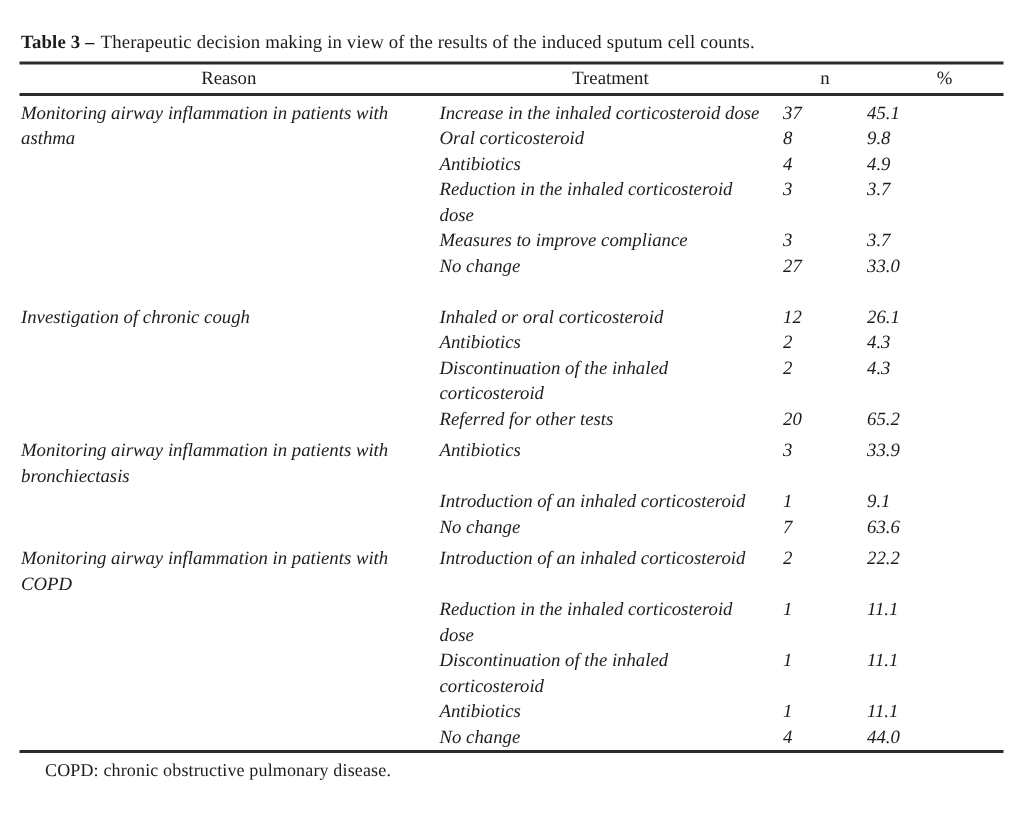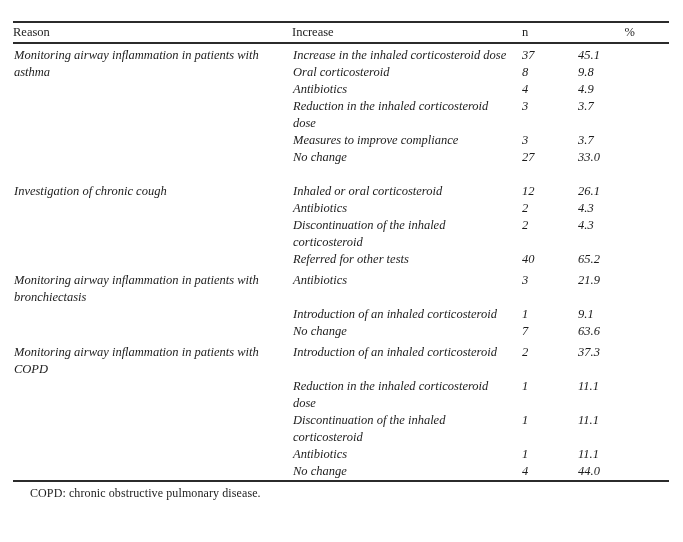--- a/index.html
+++ b/index.html
@@ -37,21 +37,21 @@
   col.c-reason   { width: 279px; }
   col.c-treat    { width: 230px; }
   col.c-n        { width: 56px;  }
   col.c-pct      { width: 91px;  }
   th {
     font-weight: normal;
     font-size: 12.5px;
     line-height: 16px;
     padding: 1px 0 2px 0;
     border-bottom: 2px solid #2b2b2b;
-    text-align: left;
+    text-align: center;
   }
   th.pct-head {
     text-align: right;
     padding-right: 34px;
   }
   td {
     font-size: 12.5px;
     line-height: 17px;
     vertical-align: top;
     padding: 0;
@@ -73,32 +73,33 @@
     padding: 4px 0 0 1px;
     letter-spacing: 0.1px;
     margin-left: 16px;
   }
 </style>
 </head>
 <body>
 
 <div class="sheet">
 
+  <p class="table-title"><span class="title-label">Table 3 –</span><span>Therapeutic decision making in view of the results of the induced sputum cell counts.</span></p>
 
   <table class="results">
     <colgroup>
       <col class="c-reason">
         <col class="c-treat">
         <col class="c-n">
         <col class="c-pct">
     </colgroup>
     <thead>
       <tr>
         <th>Reason</th>
-        <th>Increase</th>
+        <th>Treatment</th>
         <th>n</th>
         <th class="pct-head">%</th>
       </tr>
     </thead>
     <tbody>
 
       <tr class="first-body">
         <td class="reason-cell" rowspan="6">Monitoring airway inflammation in patients with
 asthma</td>
         <td class="treatment-cell">Increase in the inhaled corticosteroid dose</td>
@@ -148,48 +149,48 @@
         <td class="pct-cell">4.3</td>
       </tr>
       <tr>
         <td class="treatment-cell">Discontinuation of the inhaled
 corticosteroid</td>
         <td class="n-cell">2</td>
         <td class="pct-cell">4.3</td>
       </tr>
       <tr>
         <td class="treatment-cell">Referred for other tests</td>
-        <td class="n-cell">40</td>
+        <td class="n-cell">20</td>
         <td class="pct-cell">65.2</td>
       </tr>
 
       <tr class="gstart">
         <td class="reason-cell" rowspan="3">Monitoring airway inflammation in patients with
 bronchiectasis</td>
         <td class="treatment-cell tall">Antibiotics</td>
         <td class="n-cell">3</td>
-        <td class="pct-cell">21.9</td>
+        <td class="pct-cell">33.9</td>
       </tr>
       <tr>
         <td class="treatment-cell">Introduction of an inhaled corticosteroid</td>
         <td class="n-cell">1</td>
         <td class="pct-cell">9.1</td>
       </tr>
       <tr>
         <td class="treatment-cell">No change</td>
         <td class="n-cell">7</td>
         <td class="pct-cell">63.6</td>
       </tr>
 
       <tr class="gstart">
         <td class="reason-cell" rowspan="5">Monitoring airway inflammation in patients with
 COPD</td>
         <td class="treatment-cell tall">Introduction of an inhaled corticosteroid</td>
         <td class="n-cell">2</td>
-        <td class="pct-cell">37.3</td>
+        <td class="pct-cell">22.2</td>
       </tr>
       <tr>
         <td class="treatment-cell">Reduction in the inhaled corticosteroid
 dose</td>
         <td class="n-cell">1</td>
         <td class="pct-cell">11.1</td>
       </tr>
       <tr>
         <td class="treatment-cell">Discontinuation of the inhaled
 corticosteroid</td>

